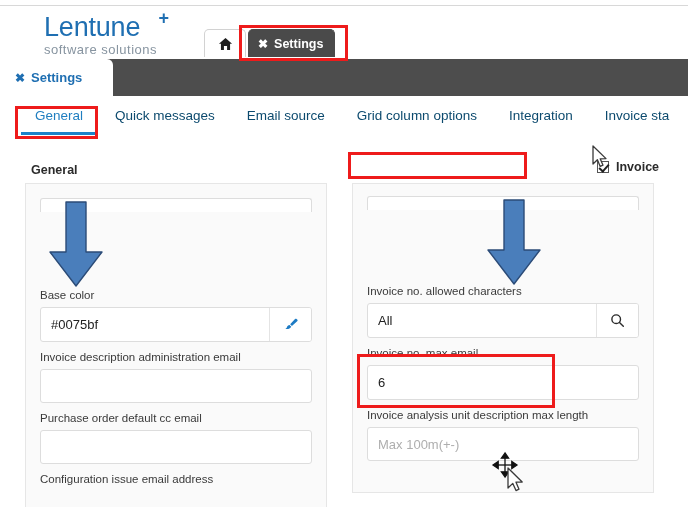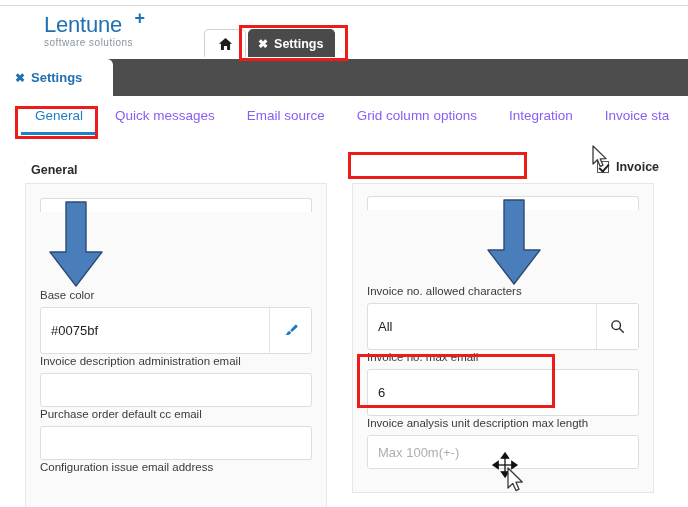--- a/index.html
+++ b/index.html
@@ -30,38 +30,38 @@
   }
 
   .brand {
     position: absolute;
     left: 44px;
     top: 14px;
     user-select: none;
   }
   .brand-word {
     font-family: "Liberation Sans", sans-serif;
-    font-size: 22px;
+    font-size: 27px;
     letter-spacing: -0.2px;
     color: #1f6fb2;
     line-height: 1;
     position: relative;
     display: inline-block;
     font-weight: 400;
   }
   .brand-plus {
     position: absolute;
     right: -12px;
     top: -6px;
     font-size: 18px;
     font-weight: 700;
     color: #1f6fb2;
   }
   .brand-sub {
-    font-size: 10px;
+    font-size: 13px;
     color: #8794a0;
     letter-spacing: 0.5px;
     margin-top: 1px;
   }
 
   
   .tabstrip {
     position: absolute;
     left: 204px;
     top: 28px;
@@ -127,21 +127,21 @@
     top: 100px;
     height: 44px;
     display: flex;
     align-items: flex-start;
     padding-left: 19px;
     box-sizing: border-box;
     white-space: nowrap;
   }
   .navtab {
     font-size: 13.5px;
-    color: #8b5cf6;
+    color: #0c4a6e;
     padding: 8px 16px 10px 16px;
     position: relative;
   }
   .navtab.active {
     color: #1f7ec0;
   }
   .navtab.active::after {
     content: "";
     position: absolute;
     left: 2px; right: 2px;
@@ -199,30 +199,30 @@
 
   .panel-inner {
     position: absolute;
     left: 0; right: 0; top: 0;
     padding: 0 14px;
     box-sizing: border-box;
   }
   #inner-left  { top: 104px; }
   #inner-right { top: 100px; }
 
-  .field { }
+  .field { margin-bottom: 8px; }
   .field-label {
     font-size: 11.5px;
     color: #3a3a3a;
     margin-bottom: 5px;
     line-height: 14px;
   }
   .control {
     display: flex;
-    height: 47px;
+    height: 35px;
     background: #ffffff;
     border: 1px solid #dddddd;
     border-radius: 3px;
     box-sizing: border-box;
     overflow: hidden;
   }
   .control.tall { height: 34px; }
   .control input {
     flex: 1 1 auto;
     border: 0;

